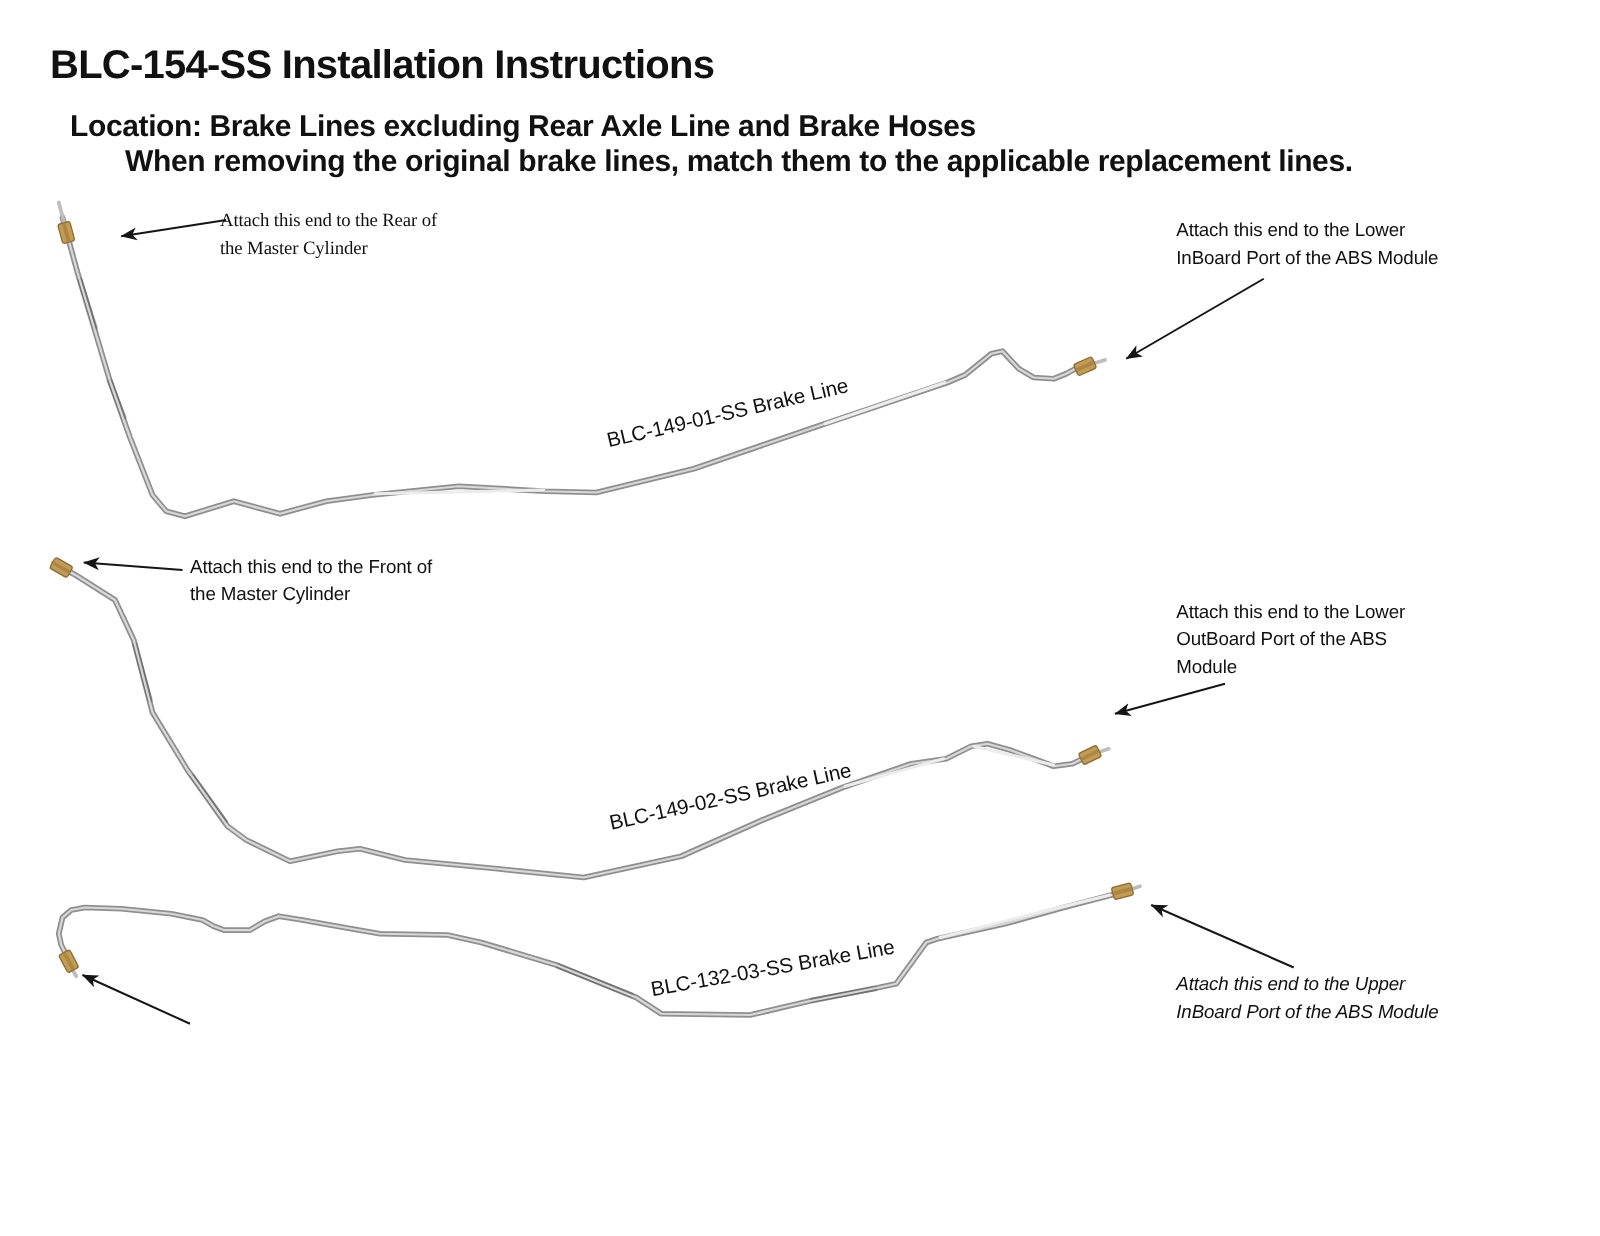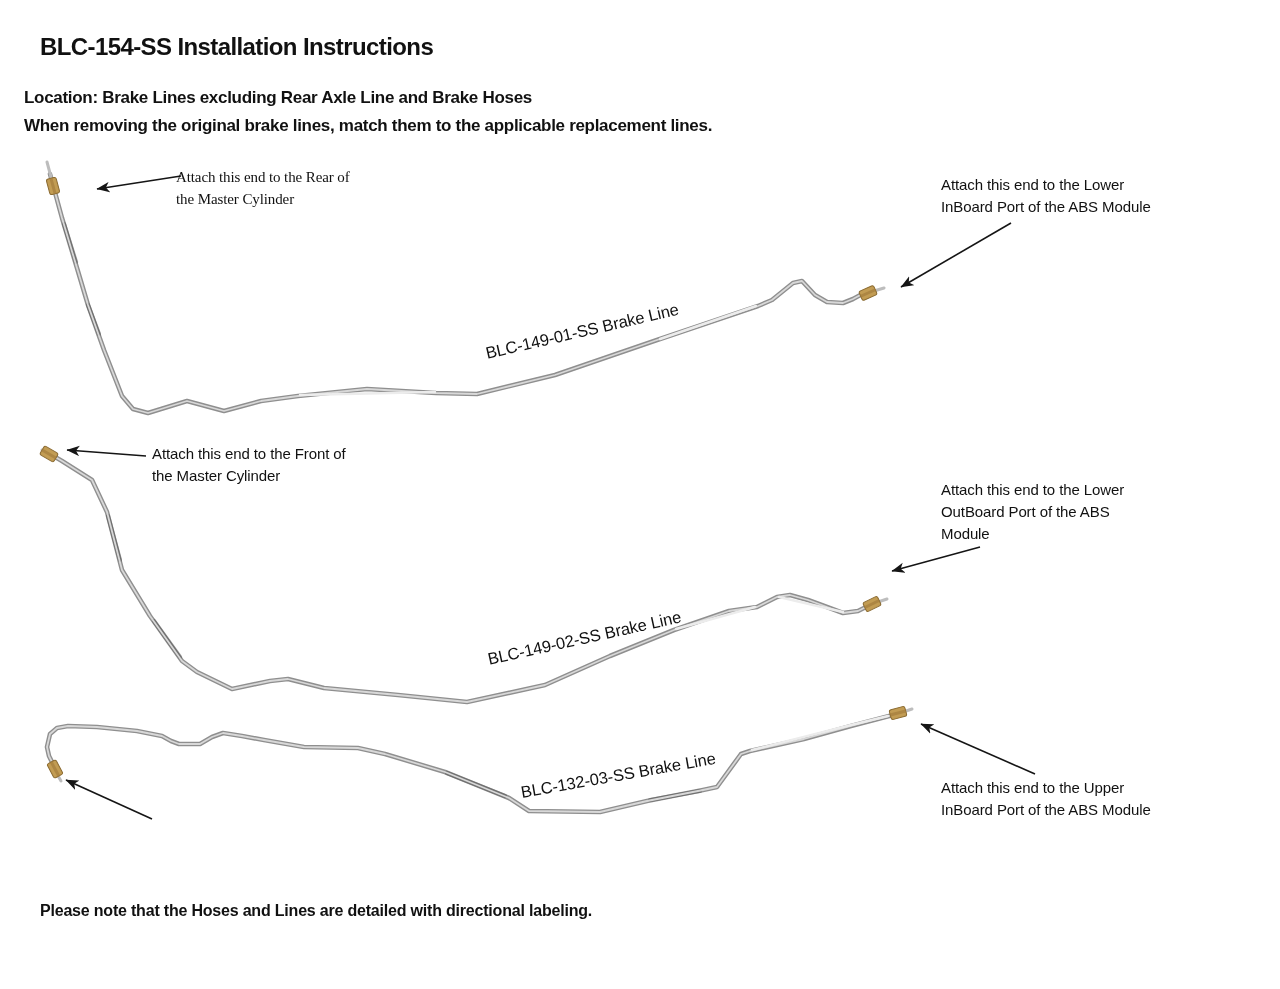--- a/index.html
+++ b/index.html
@@ -3,28 +3,28 @@
 <meta charset="utf-8">
 <style>
   html,body{margin:0;padding:0;background:#fff;}
   .page{
     position:relative;width:1280px;height:989px;background:#ffffff;
     font-family:"Liberation Sans", sans-serif;color:#111;overflow:hidden;
   }
   .art{position:absolute;left:0;top:0;width:1280px;height:989px;}
   .title{
     position:absolute;left:40px;top:33px;margin:0;
-    font-size:24px;font-weight:bold;letter-spacing:-0.6px;white-space:nowrap;
+    font-size:32px;font-weight:bold;letter-spacing:-0.6px;white-space:nowrap;
   }
   .subline{
-    position:absolute;left:24px;font-size:17px;font-weight:bold;
+    position:absolute;left:56px;font-size:24px;font-weight:bold;
     letter-spacing:-0.3px;white-space:nowrap;
   }
   .loc{top:88px;}
-  .inst{top:116px;}
+  .inst{top:116px;margin-left:44px;}
   .callout{
     position:absolute;font-size:15px;line-height:22px;letter-spacing:-0.1px;
     white-space:pre-line;
   }
   .part-label{
     position:absolute;font-size:16.5px;letter-spacing:-0.1px;white-space:nowrap;
     transform-origin:0 50%;
   }
   .rot13{transform:rotate(-13deg);}
   .rot125{transform:rotate(-12.5deg);}
@@ -133,19 +133,18 @@
 InBoard Port of the ABS Module</div>
   <div class="part-label rot13" style="left:486px;top:344px;">BLC-149-01-SS Brake Line</div>
 
   <div class="callout" style="left:152px;top:443px;">Attach this end to the Front of
 the Master Cylinder</div>
   <div class="callout" style="left:941px;top:479px;">Attach this end to the Lower
 OutBoard Port of the ABS
 Module</div>
   <div class="part-label rot125" style="left:488px;top:650px;">BLC-149-02-SS Brake Line</div>
 
-  <div class="callout" style="left:941px;top:777px;">Attach this end to the Upper
+  <div class="callout" style="left:941px;top:777px;font-style:italic;">Attach this end to the Upper
 InBoard Port of the ABS Module</div>
   <div class="part-label rot10" style="left:521px;top:783px;">BLC-132-03-SS Brake Line</div>
 
-  <div class="footer-line f1">Please note that the Hoses and Lines are detailed with directional labeling.</div>
 
 </div>
 
 </body></html>

